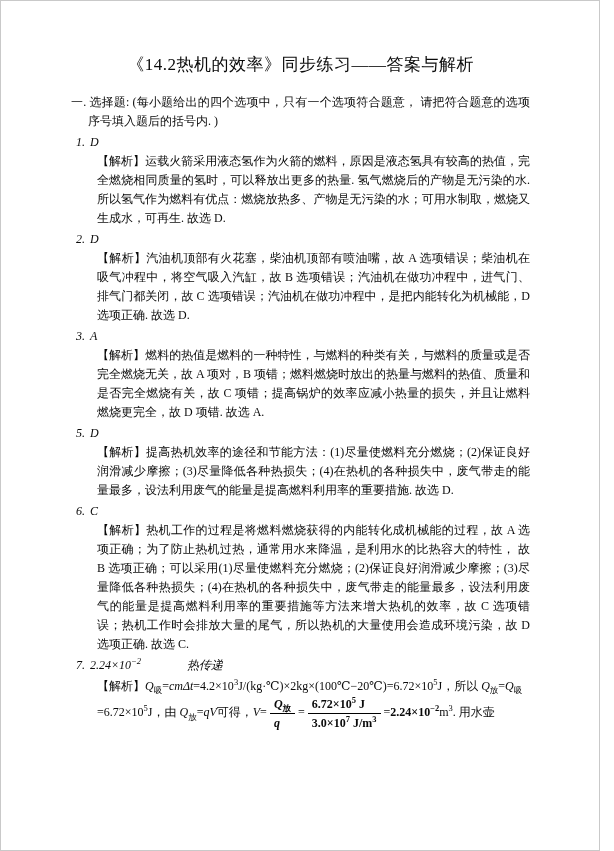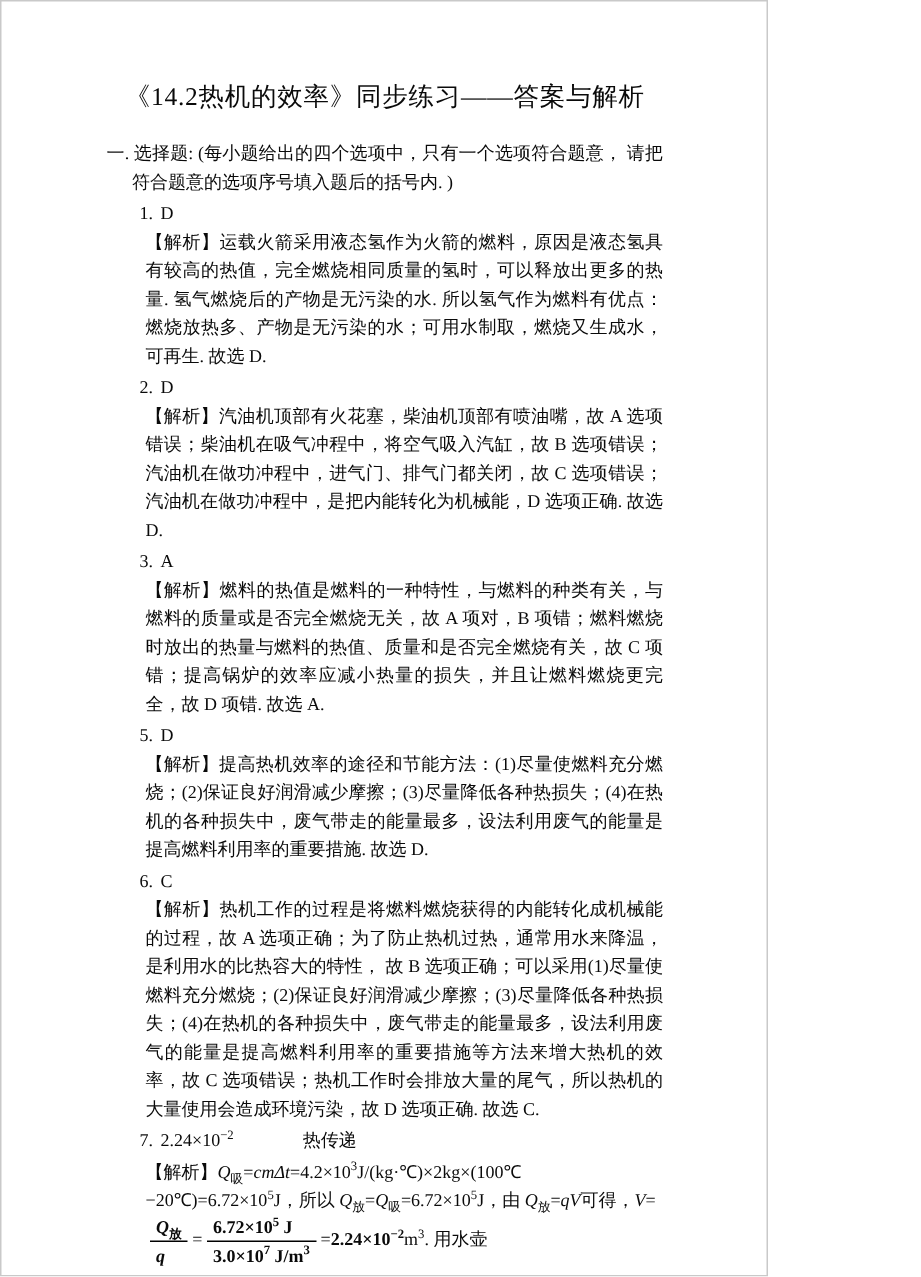--- a/index.html
+++ b/index.html
@@ -1,18 +1,18 @@
 <!DOCTYPE html>
 <html><head>
 <meta charset="utf-8">
 <style>
   html,body{margin:0;padding:0;background:#ffffff;}
   .page{
     position:relative;
-    width:512px;height:851px;
+    width:600px;height:851px;
     box-sizing:border-box;
     border:1px solid #c9c9c9;
     background:#ffffff;
     padding:52px 69px 0 70px;
     font-family:"Liberation Serif","DejaVu Serif",serif;
     font-size:12px;
     line-height:19px;
     color:#0a0a0a;
     overflow:hidden;
   }
@@ -23,34 +23,34 @@
     font-weight:normal;
     line-height:24px;
     letter-spacing:0.5px;
   }
   .section-header{
     margin:0 0 2px 0;
     padding-left:17px;
     text-indent:-17px;
     text-align:justify;
   }
-  .answer-line{margin:1px 0 0 22px;}
+  .answer-line{margin:1px 0 0 5px;font-style:italic;}
   .qnum{display:inline-block;}
   .qans{margin-left:5px;}
   .analysis{
     margin:0 0 2px 26px;
     text-align:justify;
   }
   .label{letter-spacing:0;}
   .fill-answer .sp{display:inline-block;width:46px;}
   sup,sub{font-size:8.5px;line-height:0;}
   sup{vertical-align:super;}
   sub{vertical-align:sub;}
   .var{font-style:italic;}
-  .formula-line{margin:2px 0 0 26px;text-align:left;font-family:Liberation Serif, serif;}
+  .formula-line{margin:2px 0 0 26px;text-align:left;}
   .frac{
     display:inline-block;
     vertical-align:middle;
     text-align:left;
     font-weight:bold;
     margin:0 3px;
     line-height:16px;
   }
   .frac .num{display:block;border-bottom:1.5px solid #000;padding:0 4px 1px 4px;}
   .frac .den{display:block;padding:1px 4px 0 4px;}

